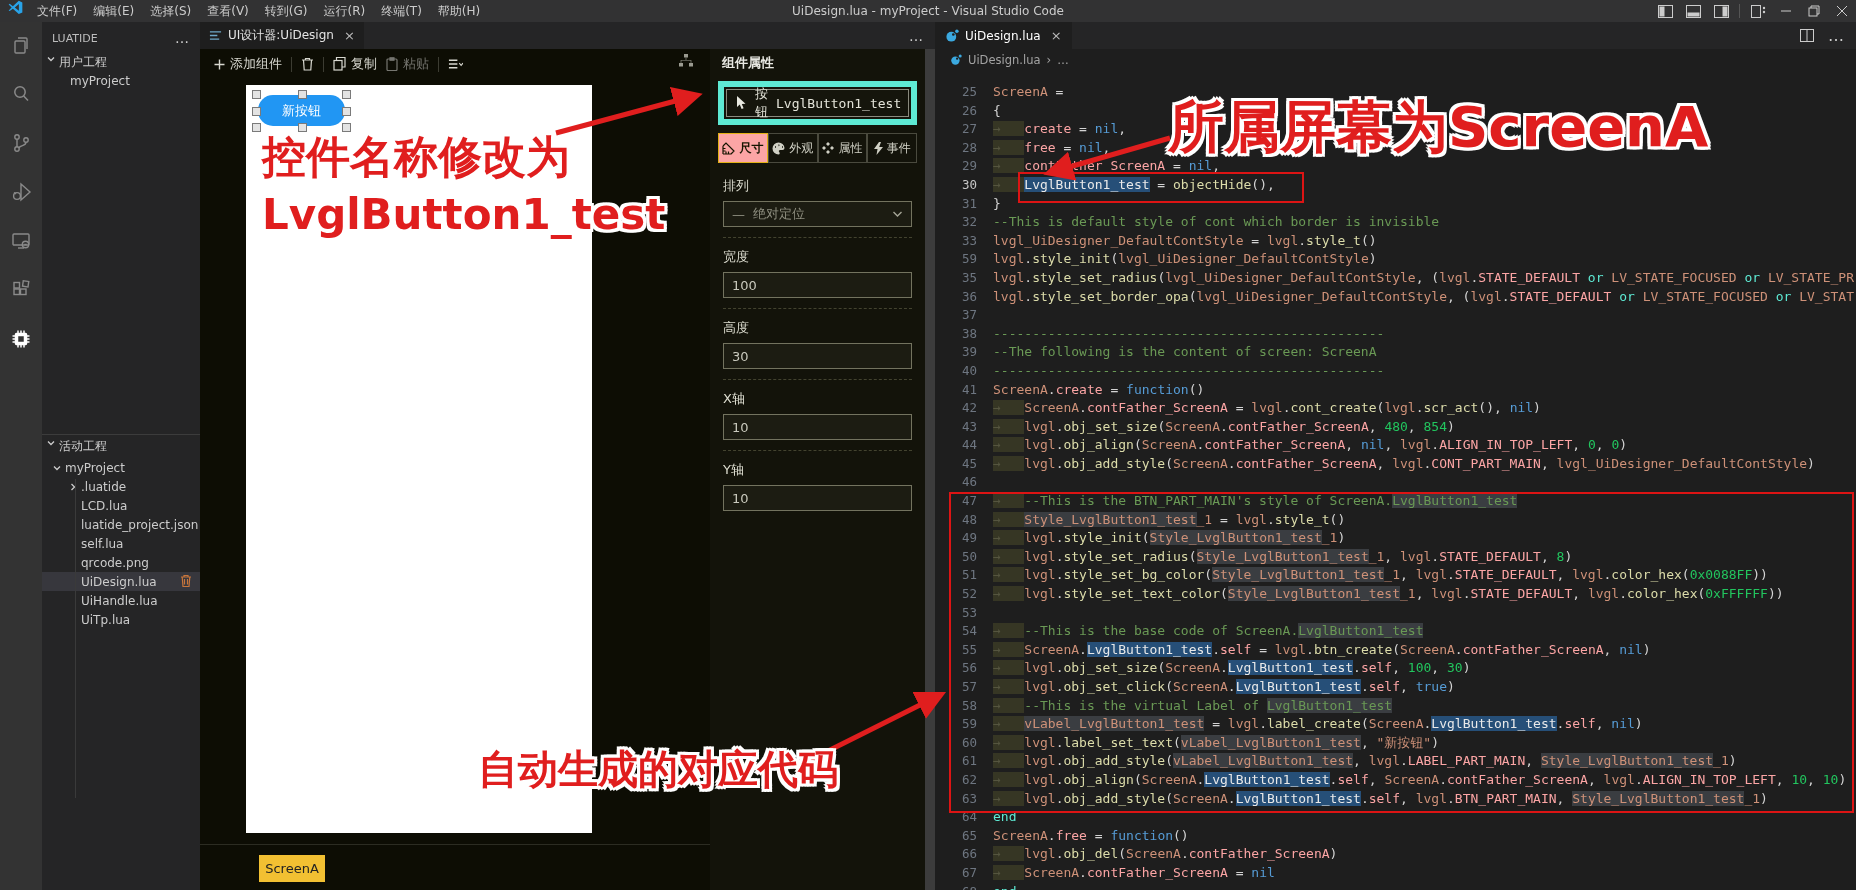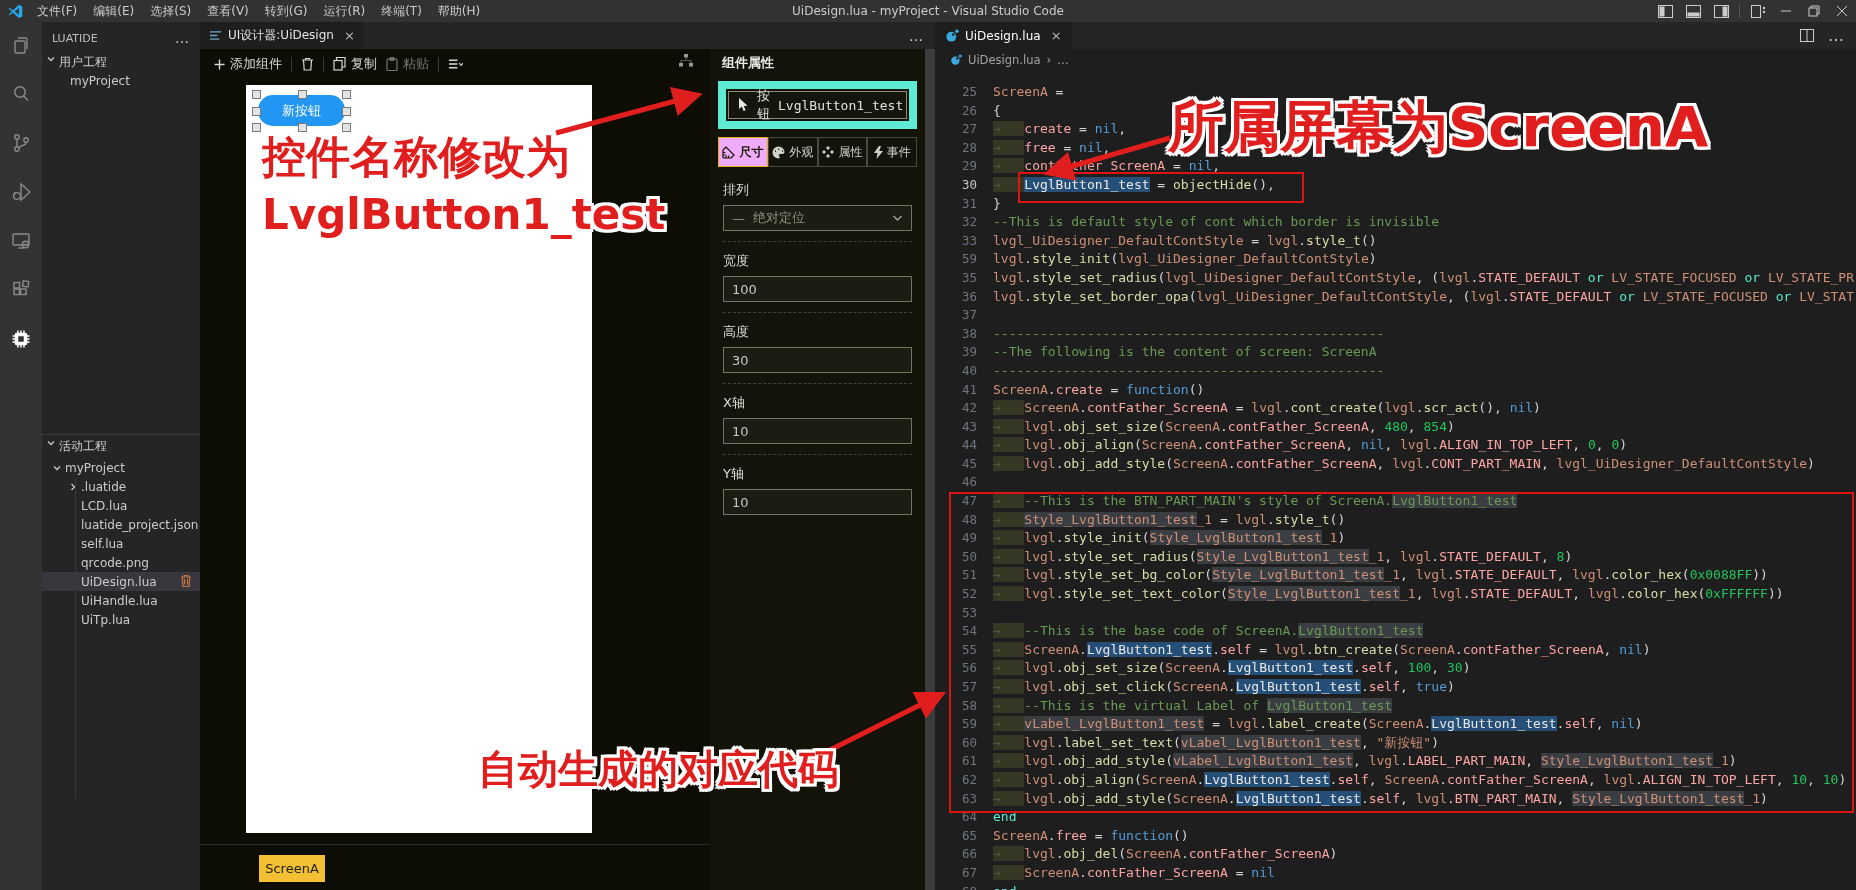--- a/index.html
+++ b/index.html
@@ -1,21 +1,21 @@
 <!DOCTYPE html>
 <html><head>
 <meta charset="utf-8">
 <style>
   html,body{margin:0;padding:0;background:#000;}
   .screen{position:relative;width:1856px;height:890px;background:#1e1e1e;overflow:hidden;
     font-family:"DejaVu Sans",sans-serif;-webkit-font-smoothing:antialiased;}
   svg{display:block}
 
   
-  .titlebar{position:absolute;inset:0 0 auto 0;height:22px;background:#323233;display:flex;align-items:center;color:#cccccc;font-size:12px;z-index:30}
+  .titlebar{position:absolute;inset:0 0 auto 0;height:22px;background:#323233;display:flex;align-items:flex-start;color:#cccccc;font-size:12px;z-index:30}
   .vslogo{margin:0 6px 0 8px}
   .menus{display:flex}
   .menu-item{padding:0 8px;line-height:22px;cursor:default}
   .tb-title{position:absolute;left:0;right:0;top:0;line-height:22px;text-align:center;font-size:12px;color:#cccccc;pointer-events:none}
   .tb-controls{position:absolute;right:0;top:0;height:22px;display:flex;align-items:center;z-index:2}
   .tb-ic{width:28px;height:22px;display:flex;align-items:center;justify-content:center;color:#ccc}
   .tb-sep{width:1px;height:14px;background:#555;margin:0 4px}
 
   
   .activitybar{position:absolute;top:22px;bottom:0;left:0;width:42px;background:#333333;display:flex;flex-direction:column;align-items:center;padding-top:10px;gap:23px;z-index:20}
@@ -47,26 +47,26 @@
   .canvas-white{position:absolute;left:46px;top:63px;width:346px;height:748px;background:#ffffff}
   .lv-btn{position:absolute;left:58px;top:73px;width:87px;height:31px;background:#2196f3;border-radius:15px;display:flex;align-items:center;justify-content:center;color:#fff;font-size:13px;cursor:pointer}
   .handle{position:absolute;width:7px;height:7px;background:#e3e3e3;border:1px solid #7a7a7a;z-index:3}
   .screen-tabs{position:absolute;left:0;right:0;bottom:0;height:45px;background:#0d0d04;border-top:1px solid #2c2c22}
   .screen-tab{position:absolute;left:59px;top:10px;width:66px;height:27px;background:#f2c032;color:#222;font-size:13px;display:flex;align-items:center;justify-content:center;cursor:pointer}
 
   
   .props{position:absolute;top:27px;left:510px;right:10px;bottom:0;background:#13130a;color:#d6d6c9}
   .props-scroll{position:absolute;top:27px;right:0;width:10px;bottom:0;background:#3c3c3c}
   .p-head{height:28px;display:flex;align-items:center;padding:0 12px;font-size:13px;font-weight:bold;color:#e8e8e2}
-  .name-wrap{margin:4px 8px 8px;border:8px solid #5eead4;padding:2px}
+  .name-wrap{margin:4px 8px 8px;border:6px solid #5eead4;padding:2px}
   .name-field{border:1px solid #8a8a7e;background:#15150c;height:26px;display:flex;align-items:center;gap:8px;padding:0 9px;font-size:13px;color:#e3e3d8}
   .name-mono{font-family:"DejaVu Sans Mono",monospace}
   .p-tabs{display:flex;margin:8px 8px 0}
   .p-tab{flex:1;height:28px;border:1px solid #4a4a3e;display:flex;align-items:center;justify-content:center;gap:4px;font-size:12px;color:#d0d0c4;cursor:pointer}
-  .p-tab.active{background:#f0abfc;border-color:#e3b117;color:#151500;font-weight:bold}
+  .p-tab.active{background:#fca5a5;border-color:#e3b117;color:#151500;font-weight:bold}
   .p-form{padding:14px 13px 0}
   .field{margin-bottom:10px;border-bottom:1px dashed #43432f;padding-bottom:10px}
   .f-label{font-size:13px;color:#ddddd0;margin-bottom:6px}
   .p-input,.p-select{box-sizing:border-box;width:100%;height:26px;background:#1c1c12;border:1px solid #73735f;color:#c9c9bd;font-size:13px;padding:0 8px;font-family:"DejaVu Sans",sans-serif}
   .p-select{display:flex;align-items:center;color:#8f8f80}
   .sel-caret{margin-left:auto;color:#a5a596;font-size:11px}
 
   
   .editor{position:absolute;top:22px;bottom:0;left:935px;right:0;background:#1e1e1e;overflow:hidden;z-index:10}
   .e-tabbar{height:27px;background:#252526;display:flex;align-items:stretch}

